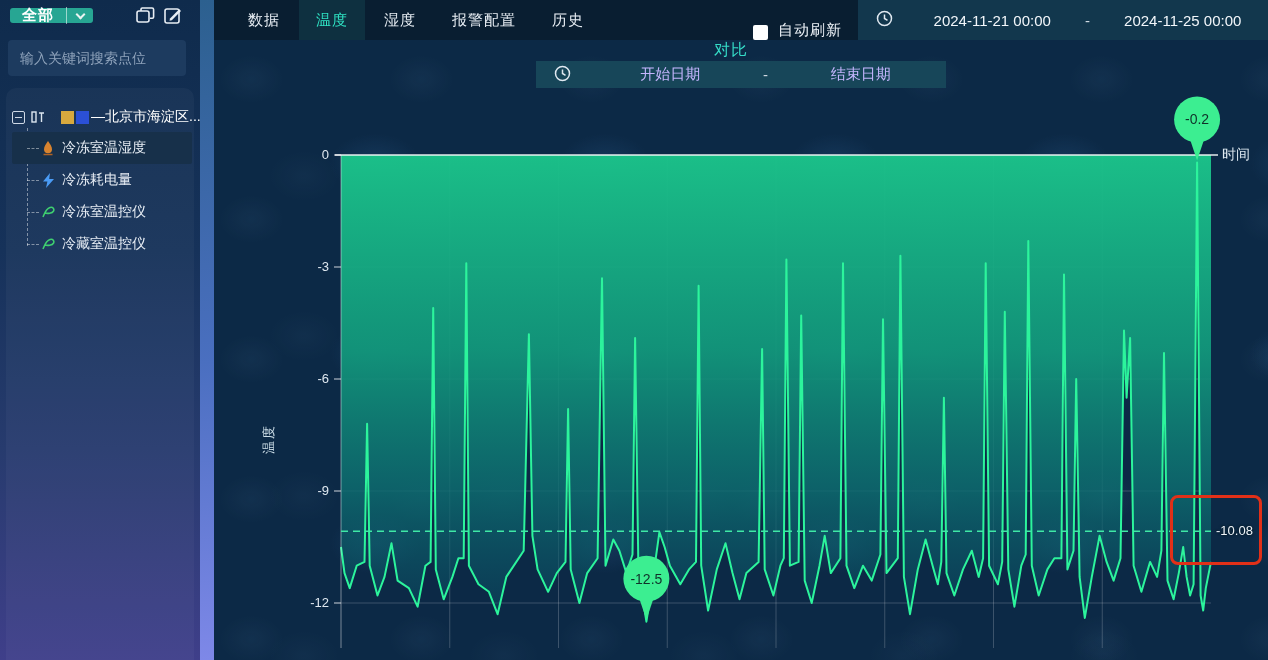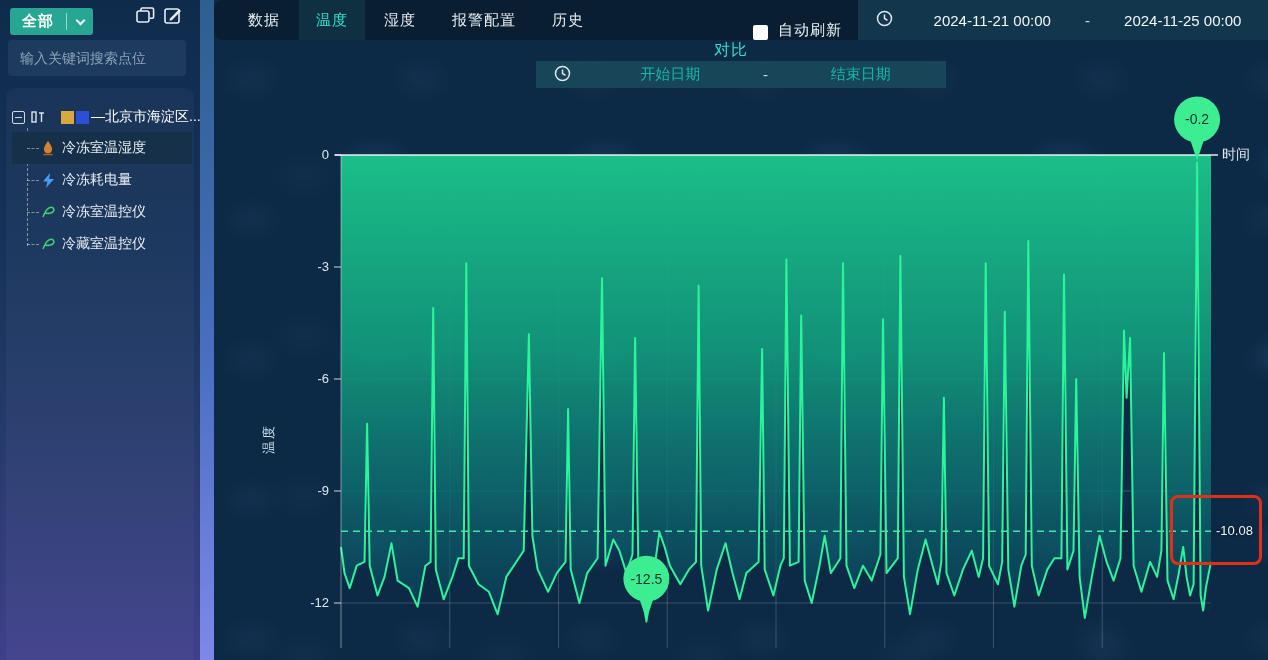--- a/index.html
+++ b/index.html
@@ -5,21 +5,21 @@
   * { margin:0; padding:0; box-sizing:border-box; }
   html,body { width:1268px; height:660px; overflow:hidden;
     font-family:"Liberation Sans","DejaVu Sans",sans-serif; }
   body { position:relative; background:#0c2946; }
 
   
   #sidebar { position:absolute; left:0; top:0; width:200px; height:660px;
     background:linear-gradient(180deg,#0f2b4c 0%,#16325a 38%,#273b6e 68%,#3f3f8a 100%); z-index:10;}
   #side-strip { position:absolute; left:200px; top:0; width:14px; height:660px;
     background:linear-gradient(180deg,#2c608f 0%,#4a6fc0 55%,#7e88e8 100%); z-index:10;}
-  .filter-btn { position:absolute; left:10px; top:8px; height:27px; display:flex; align-items:center;
+  .filter-btn { position:absolute; left:10px; top:8px; height:15px; display:flex; align-items:center;
     background:#27a693; border-radius:3px; color:#fff; font-size:15px; cursor:pointer;}
   .filter-btn .lbl { padding:0 12px; font-weight:bold; letter-spacing:1px;}
   .filter-btn .div { width:1px; height:17px; background:rgba(255,255,255,.55);}
   .filter-btn .chev { width:26px; display:flex; justify-content:center; align-items:center;}
   .chev i { display:block; width:7px; height:7px; border-right:2px solid #eaf4f2; border-bottom:2px solid #eaf4f2;
     transform:rotate(45deg); margin-top:-3px;}
   .side-icons { position:absolute; right:18px; top:7px; display:flex; gap:9px;}
   .side-icons svg { display:block; }
   .search-box { position:absolute; left:8px; top:40px; width:178px; height:36px;}
   .search-box input { width:100%; height:100%; background:#1d3b5f; border:none; border-radius:4px;
@@ -38,36 +38,36 @@
   .tree-vline { position:absolute; left:15px; top:-4px; bottom:14px; width:0; border-left:1px dashed rgba(255,255,255,.45);}
   .tree-row { position:relative; height:32px; display:flex; align-items:center; padding-left:28px;
     color:#e8eef5; font-size:14px; cursor:pointer; white-space:nowrap;}
   .tree-row::before { content:""; position:absolute; left:15px; top:16px; width:12px; height:0;
     border-top:1px dashed rgba(255,255,255,.45);}
   .tree-row.sel { background:#17304a; border-radius:2px;}
   .tree-row .ticon { width:16px; height:16px; margin-right:6px; display:flex; align-items:center; justify-content:center;}
 
   
   #tabbar { position:absolute; left:214px; top:0; right:0; height:40px; background:#091e31;
-    display:flex; align-items:stretch; z-index:9;border-radius:9px;}
+    display:flex; align-items:stretch; z-index:9;}
   .tab { display:flex; align-items:center; padding:0 17px; margin-left:2px; color:#e8eef4; font-size:15px;
     letter-spacing:1px; cursor:pointer;}
   .tab:first-child { margin-left:17px;}
   .tab.active { background:#0e3040; color:#2fe3c4;}
   .tab-right { margin-left:auto; display:flex; align-items:flex-end;}
   .checkbox { width:15px; height:15px; background:#fff; border-radius:2px; margin-right:10px; cursor:pointer;}
   .autorefresh { color:#f0f5fa; font-size:15px; margin-right:16px; letter-spacing:1px;}
   .picker { width:410px; height:40px; background:#12374d; display:flex; align-items:center; color:#f2f6fa; font-size:15px;}
   .picker .clock { margin:0 14px 0 18px;}
   .picker .dval { flex:1; text-align:center; cursor:pointer;}
   .picker .dsep { width:20px; text-align:center; color:#cfd9e2;}
   #row2 { position:absolute; left:214px; top:40px; right:0; height:48px; display:flex; align-items:center; justify-content:flex-end; z-index:9;flex-direction:column;}
   .compare-lbl { color:#35dcc8; font-size:16px; margin-right:20px; letter-spacing:1px;}
   .picker.p2 { height:44px; background:#174659;}
-  .picker.p2 .dval { color:#14b8a6;}
+  .picker.p2 .dval { color:#c4b5fd;}
 
   
   #main-bg { position:absolute; left:214px; top:40px; right:0; bottom:0;
     background-color:#0c2946;
     background-image:
       radial-gradient(ellipse 46px 34px at 22% 28%, rgba(140,190,230,.05), transparent 70%),
       radial-gradient(ellipse 60px 40px at 70% 65%, rgba(30,70,110,.5), transparent 75%),
       radial-gradient(ellipse 50px 36px at 45% 85%, rgba(130,180,220,.04), transparent 70%);
     background-size:170px 140px, 230px 190px, 200px 160px;}
   #chart-svg { position:absolute; left:0; top:0; width:1268px; height:660px; z-index:5; pointer-events:none;}

